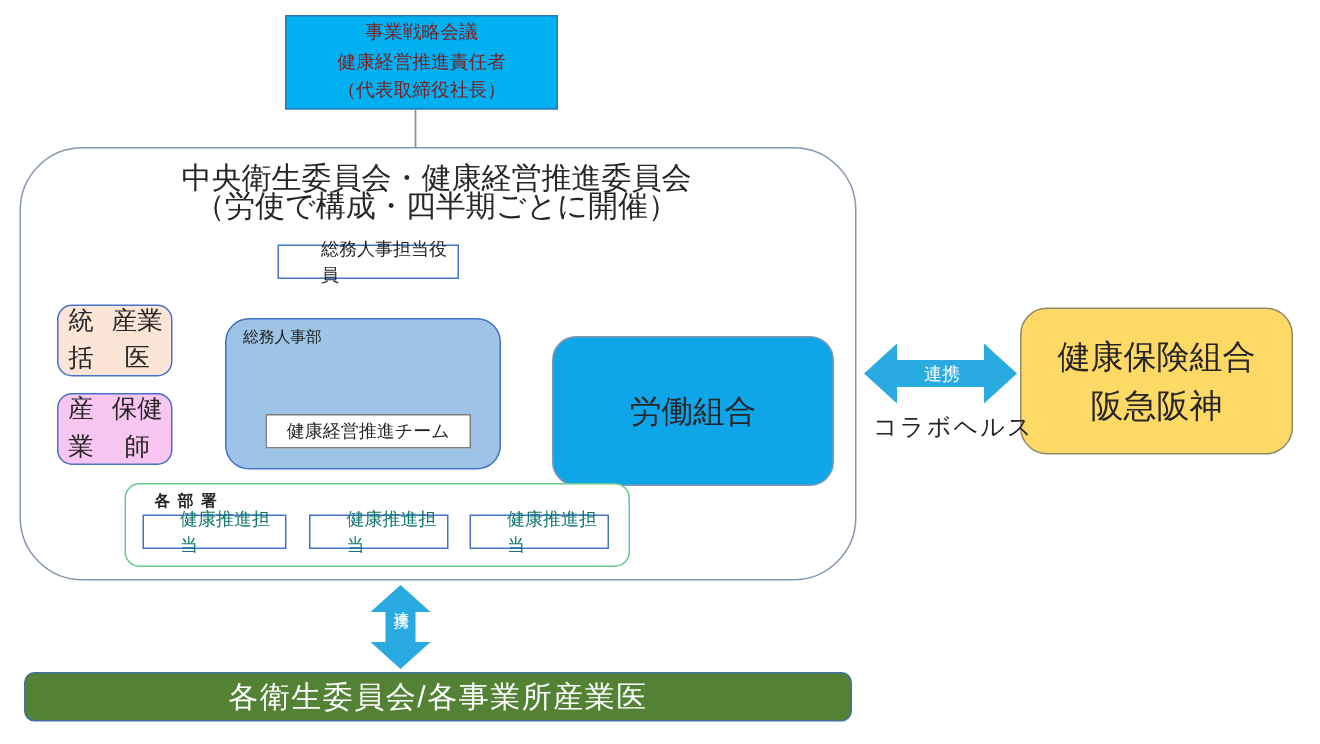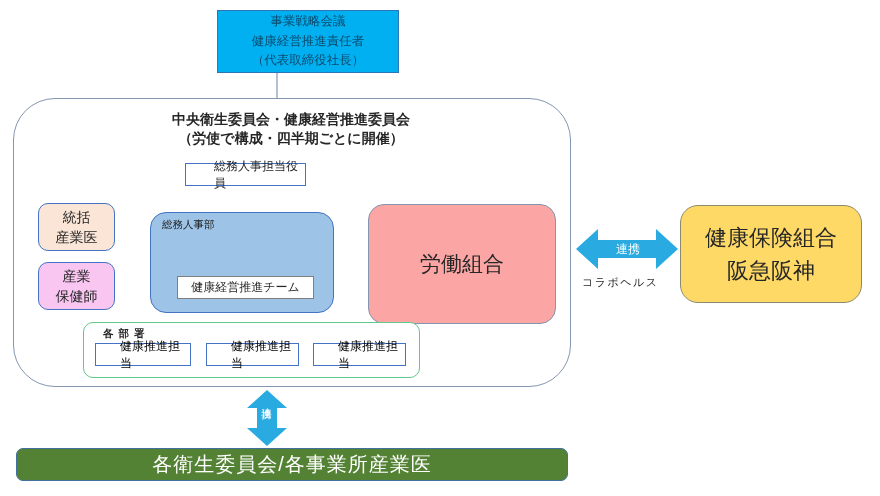--- a/index.html
+++ b/index.html
@@ -6,56 +6,56 @@
   body{font-family:"Liberation Sans","DejaVu Sans",sans-serif;color:#1a1a1a;}
   .canvas{position:relative;width:880px;height:496px;background:#ffffff;overflow:hidden;}
   .canvas *{box-sizing:border-box;}
   svg.overlay{position:absolute;left:0;top:0;z-index:1;pointer-events:none;}
   .abs{position:absolute;z-index:2;}
   .lbl{position:absolute;z-index:3;}
 
   
   .strategy-box{left:190px;top:10px;width:182px;height:63px;background:#00B0F0;border:1px solid #2E75B6;
     display:flex;flex-direction:column;justify-content:center;align-items:center;
-    font-size:12.5px;line-height:1.55;text-align:center;color:#0c4a6e;margin-left:27px;}
+    font-size:12.5px;line-height:1.55;text-align:center;color:#7f1d1d;}
 
   
   .committee-panel{left:13px;top:98px;width:558px;height:289px;border:1.4px solid #8496B0;border-radius:42px;background:#fff;}
-  .committee-title{left:91px;top:110px;width:400px;text-align:center;font-size:14px;line-height:19px;color:#262626;font-weight:bold;}
+  .committee-title{left:91px;top:110px;width:400px;text-align:center;font-size:20px;line-height:19px;color:#262626;}
 
   .officer-box{left:185px;top:163px;width:121px;height:23px;background:#fff;border:1px solid #4472C4;
     display:flex;align-items:center;justify-content:center;font-size:12px;color:#262626;padding-left:28px;}
 
   .hr-dept-box{left:150px;top:212px;width:184px;height:101px;background:#9DC3E6;border:1.5px solid #4472C4;border-radius:16px;}
   .hr-dept-label{left:162px;top:218px;font-size:10.5px;color:#1a1a1a;}
   .hr-inner-1{left:177px;top:238px;width:137px;height:24px;}
   .hr-inner-2{left:177px;top:276px;width:137px;height:23px;}
   .white-slot{background:#fff;border:1px solid #7F7F7F;display:flex;align-items:center;justify-content:center;font-size:12px;color:#262626;}
   .spread{letter-spacing:3px;}
 
   .chief-od-box{left:38px;top:203px;width:77px;height:48px;background:#FBE5D6;}
   .nurse-box{left:38px;top:262px;width:77px;height:48px;background:#F9C6F2;}
-  .side-box{border:1px solid #4472C4;border-radius:10px;display:flex;flex-direction:column;justify-content:center;align-items:center;
-    font-size:14px;line-height:1.45;color:#262626;text-align:center;}
+  .side-box{border:1px solid #4472C4;border-radius:10px;display:flex;flex-direction:row;justify-content:center;align-items:center;
+    font-size:17px;line-height:1.45;color:#262626;text-align:center;}
 
-  .union-box{left:368px;top:204px;width:188px;height:120px;background:#fca5a5;border:1.4px solid #8496B0;border-radius:16px;
+  .union-box{left:368px;top:224px;width:188px;height:100px;background:#0ea5e9;border:1.4px solid #8496B0;border-radius:16px;
     display:flex;align-items:center;justify-content:center;font-size:21px;color:#262626;}
 
   .depts-box{left:83px;top:322px;width:337px;height:56px;background:#fff;border:1.4px solid #62C98B;border-radius:10px;}
   .depts-label{left:103px;top:327px;font-size:10.5px;letter-spacing:5px;color:#262626;font-weight:bold;}
   .dept-1{left:95px;top:343px;width:96px;height:23px;}
   .dept-2{left:206px;top:343px;width:93px;height:23px;}
   .dept-3{left:313px;top:343px;width:93px;height:23px;}
-  .dept-slot{background:#fff;border:1px solid #4472C4;display:flex;align-items:center;justify-content:center;font-size:12px;color:#000000;padding-left:24px;}
+  .dept-slot{background:#fff;border:1px solid #4472C4;display:flex;align-items:center;justify-content:center;font-size:12px;color:#0f766e;padding-left:24px;}
 
   .insurer-box{left:680px;top:205px;width:182px;height:98px;background:#FFD966;border:1.3px solid #8a8a6e;border-radius:18px;
     display:flex;flex-direction:column;justify-content:center;align-items:center;font-size:22px;line-height:1.5;color:#262626;text-align:center;}
 
   .h-link-label{left:600px;top:241px;width:56px;text-align:center;font-size:12px;color:#ffffff;}
-  .collab-label{left:582px;top:275px;font-size:11px;letter-spacing:1.5px;color:#262626;}
+  .collab-label{left:582px;top:275px;font-size:16px;letter-spacing:1.5px;color:#262626;}
   .v-link-label{left:260px;top:399px;height:40px;writing-mode:vertical-rl;text-orientation:upright;
     font-size:10.5px;letter-spacing:1px;color:#ffffff;line-height:13px;}
 
   .bottom-bar{left:16px;top:448px;width:552px;height:33px;background:#548235;border:1.6px solid #41719C;border-radius:7px;
     display:flex;align-items:center;justify-content:center;font-size:20px;letter-spacing:1px;color:#ffffff;}
 </style>
 </head>
 <body>
 
 <div class="canvas">

